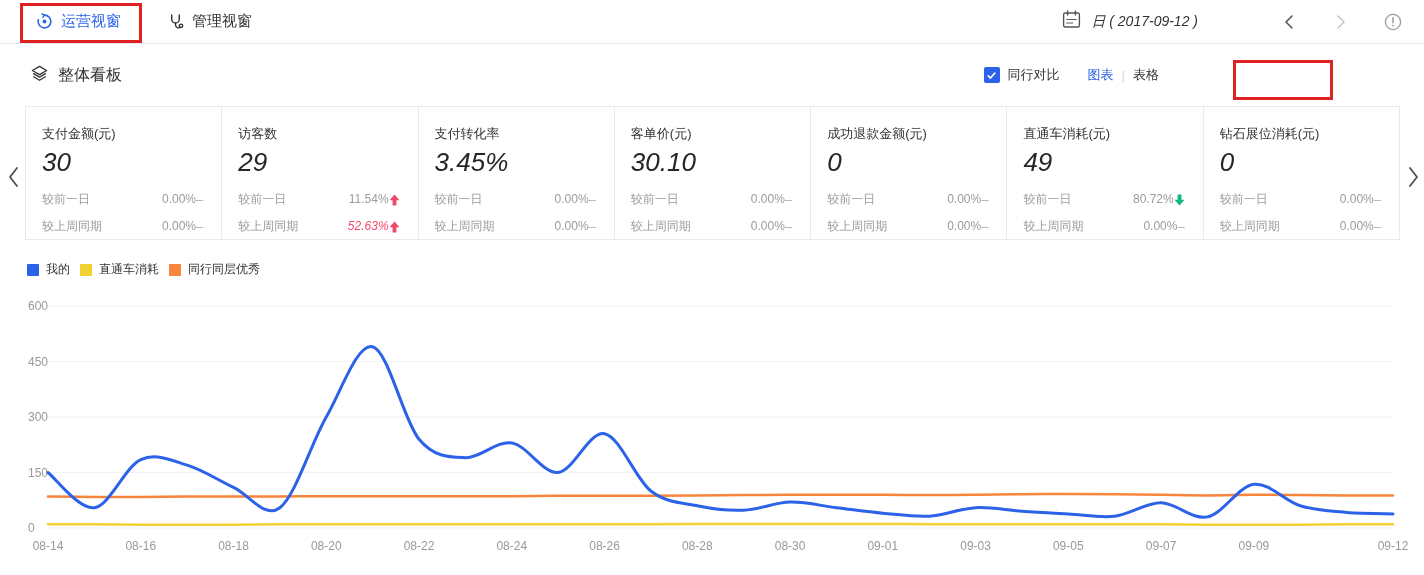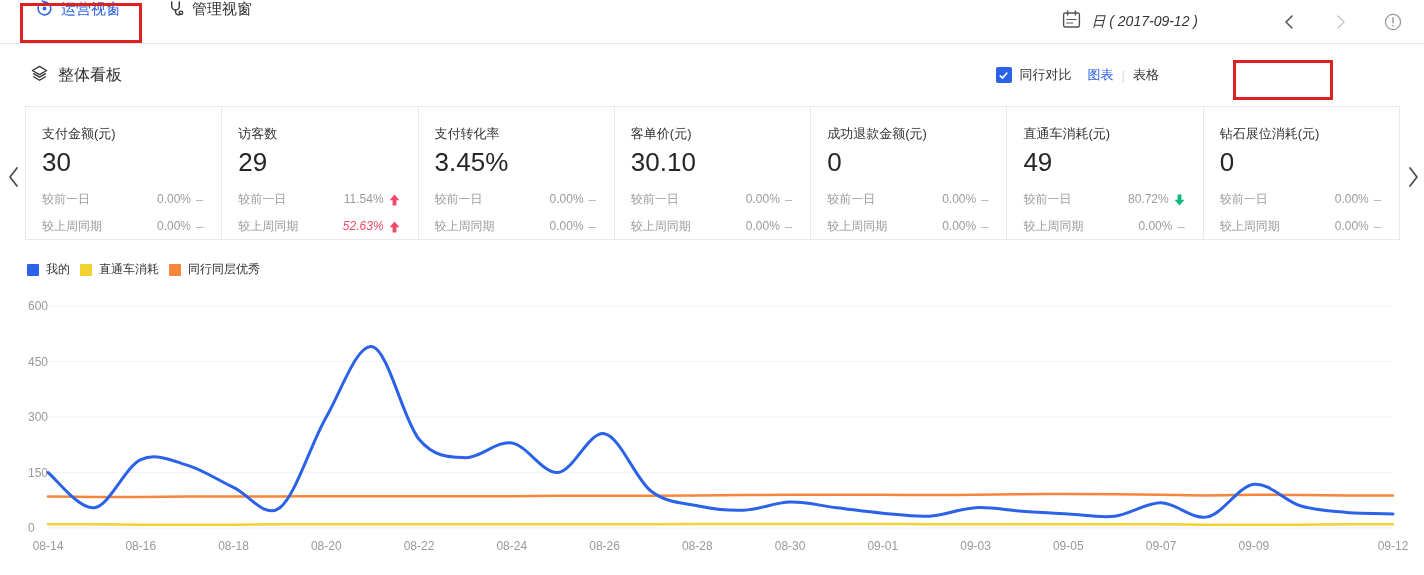--- a/index.html
+++ b/index.html
@@ -4,55 +4,55 @@
 <style>
   * { margin:0; padding:0; box-sizing:border-box; }
   html,body { background:#fff; }
   #app {
     position:relative; width:1424px; height:575px; background:#fff;
     font-family:"Liberation Sans", sans-serif; color:#333; overflow:hidden;
   }
   
   .topbar{position:absolute;top:0;left:0;width:1424px;height:44px;display:flex;align-items:center;border-bottom:1px solid #e5e7ec;background:#fff;}
   .tabs{display:flex;align-items:center;margin-left:30px;gap:34px;height:100%;}
-  .tab{position:relative;display:flex;align-items:flex-start;gap:8px;height:100%;padding:0 6px;font-size:15px;color:#333;cursor:pointer;}
+  .tab{position:relative;display:flex;align-items:center;gap:8px;height:100%;padding:15px 6px;font-size:15px;color:#333;cursor:pointer;}
   .tab.active{color:#2b62e8;}
   .tab.active .underline{position:absolute;left:2px;right:2px;bottom:0;height:3px;background:#2b62e8;}
   .tab .ticon{display:flex;align-items:center;}
   .topbar-right{margin-left:auto;display:flex;align-items:center;padding-right:22px;}
   .date-wrap{display:flex;align-items:center;gap:10px;cursor:pointer;}
   .date-text{font-size:14px;color:#333;white-space:nowrap;font-style:italic;}
   .nav-chev{display:flex;align-items:center;justify-content:center;width:22px;height:22px;cursor:pointer;}
   .nav-prev{margin-left:80px;color:#555;}
   .nav-next{margin-left:30px;color:#c9c9c9;}
   .info-btn{margin-left:32px;color:#9b9b9b;display:flex;align-items:center;cursor:pointer;}
   
   .board-bar{position:absolute;top:44px;left:0;width:1184px;height:62px;display:flex;align-items:center;background:#fff;}
   .board-left{display:flex;align-items:center;gap:9px;margin-left:30px;}
   .board-title{font-size:16px;color:#333;}
-  .board-right{margin-left:auto;display:flex;align-items:center;margin-right:25px;gap:14px;}
+  .board-right{margin-left:auto;display:flex;align-items:center;margin-right:25px;gap:26px;}
   .compare-wrap{display:flex;align-items:center;gap:8px;cursor:pointer;padding:4px 2px;}
   .checkbox{width:16px;height:16px;border-radius:2px;background:#2b62e8;display:flex;align-items:center;justify-content:center;}
   .compare-label{font-size:13px;color:#333;}
   .view-links{display:flex;align-items:center;gap:8px;font-size:13px;}
   .view-chart{color:#2b62e8;cursor:pointer;}
   .view-sep{color:#d8d8d8;}
   .view-table{color:#333;cursor:pointer;}
   
   .anno{position:absolute;border:3px solid #e02121;pointer-events:none;z-index:50;}
   .anno-tab{left:20px;top:3px;width:122px;height:40px;}
   .anno-compare{left:1233px;top:60px;width:100px;height:40px;}
   
   .cards-wrap{position:absolute;top:106px;left:25px;width:1375px;height:134px;border:1px solid #e9e9ef;display:flex;background:#fff;}
   .card{flex:1 1 0;padding:18px 14px 0 16px;border-right:1px solid #e9e9ef;cursor:pointer;}
   .card:last-child{border-right:none;}
   .card-title{font-size:13px;color:#333;margin-bottom:3px;white-space:nowrap;}
-  .card-value{font-size:26px;color:#262626;line-height:32px;margin-bottom:11px;}
+  .card-value{font-size:26px;color:#262626;line-height:32px;margin-bottom:11px;font-style:italic;}
   .card-row{display:flex;align-items:center;justify-content:space-between;font-size:12px;color:#9b9b9b;line-height:21px;padding-right:4px;margin-top:6px;}
-  .row-right{display:flex;align-items:center;gap:5px;}
+  .row-right{display:flex;align-items:center;}
   .row-val.emph{color:#f2486b;font-style:italic;}
   .flat-dash{color:#b0b0b0;font-size:13px;}
   .carousel-chev{position:absolute;top:163px;width:20px;height:28px;display:flex;align-items:center;justify-content:center;color:#4a4a4a;cursor:pointer;}
   .carousel-prev{left:3px;}
   .carousel-next{right:1px;}
   
   .legend{position:absolute;top:261px;left:27px;display:flex;align-items:center;gap:10px;}
   .legend-item{display:flex;align-items:center;gap:7px;font-size:12px;color:#333;cursor:pointer;}
   .legend-swatch{width:12px;height:12px;border-radius:1px;}
   

